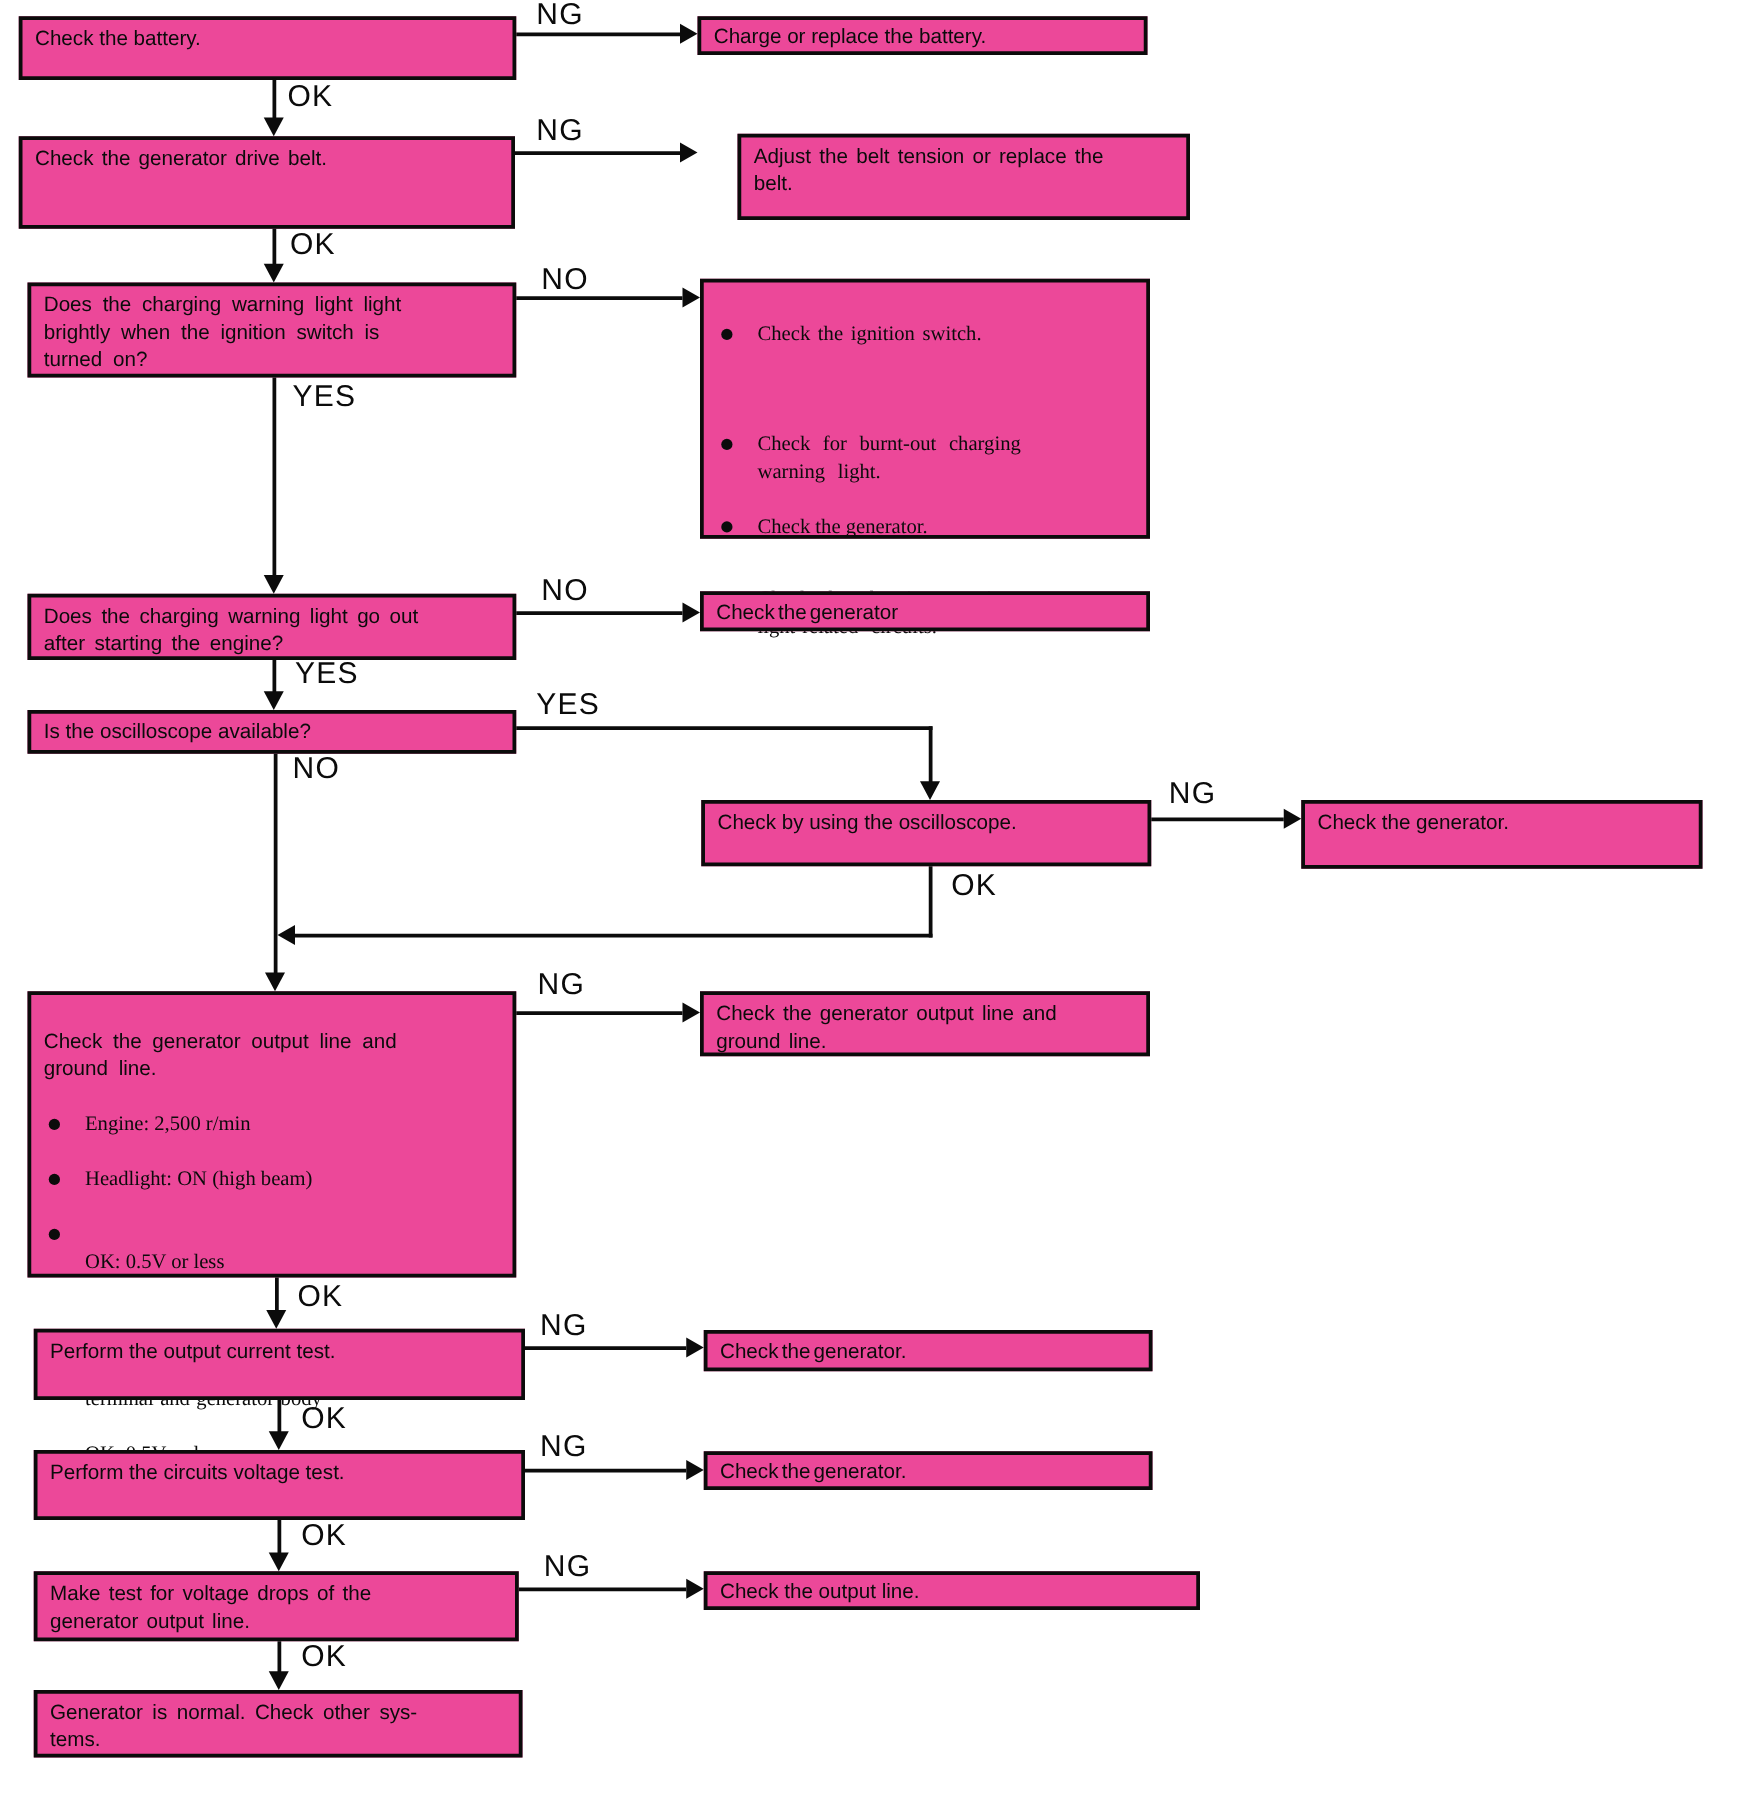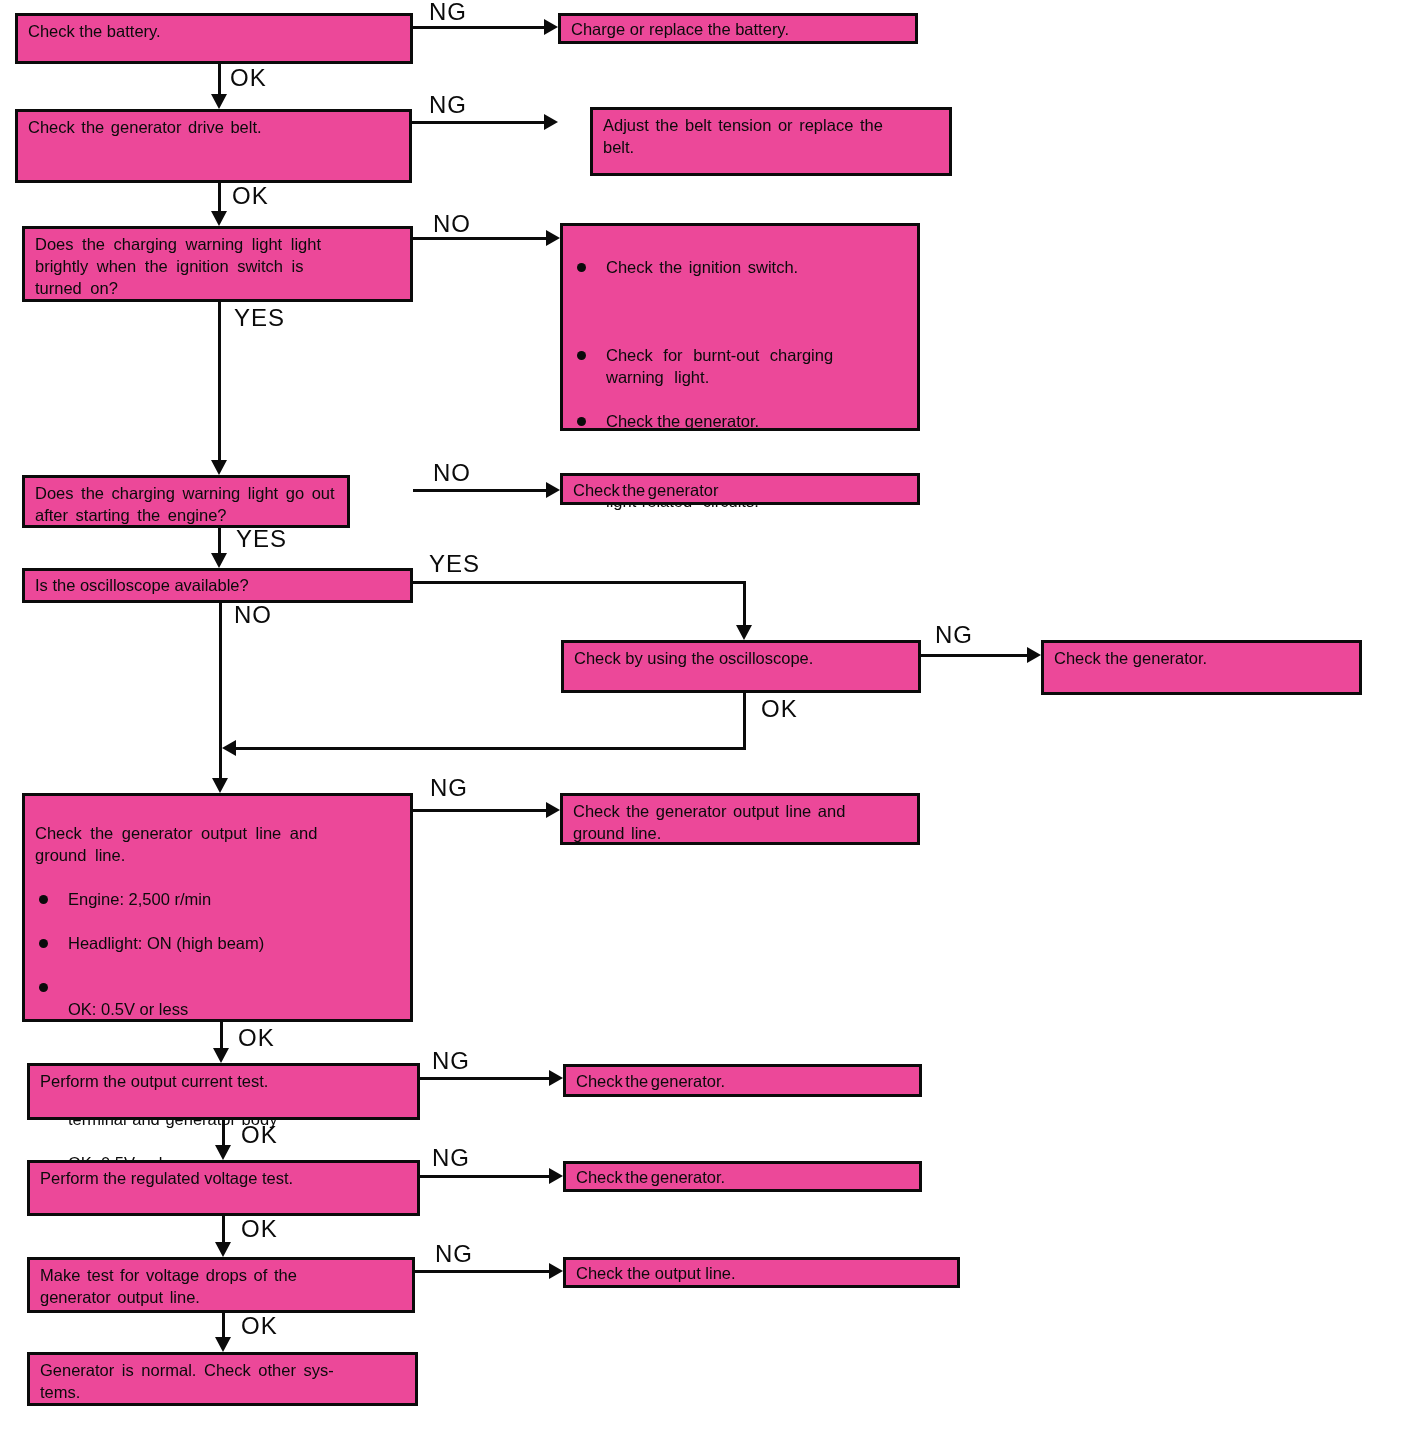--- a/index.html
+++ b/index.html
@@ -7,21 +7,21 @@
     position:relative;width:1408px;height:1436px;background:#ffffff;
     font-family:"Liberation Sans", sans-serif;color:#0b0b0b;
   }
   .box{
     position:absolute;box-sizing:border-box;border:3px solid #0b0b0b;background:#ec4899;
     padding:4px 10px;font-size:16.5px;line-height:22px;white-space:pre-line;
   }
   .title{white-space:pre-line;}
   .brow{display:flex;align-items:flex-start;}
   .dot{flex:0 0 9px;width:9px;height:9px;background:#0b0b0b;border-radius:50%;margin:7px 20px 0 4px;}
-  .btxt{flex:1;white-space:pre-line;}
+  .btxt{flex:1;white-space:pre-line;font-family:Liberation Serif, serif;}
   .lbl{position:absolute;font-size:24px;line-height:20px;letter-spacing:1px;color:#0b0b0b;}
   .hl{position:absolute;height:3px;background:#0b0b0b;}
   .vl{position:absolute;width:3px;background:#0b0b0b;}
   .ar{position:absolute;width:0;height:0;border-style:solid;}
   .ar.r{border-width:8px 0 8px 14px;border-color:transparent transparent transparent #0b0b0b;}
   .ar.d{border-width:15px 8px 0 8px;border-color:#0b0b0b transparent transparent transparent;}
   .ar.l{border-width:8px 14px 8px 0;border-color:transparent #0b0b0b transparent transparent;}
   .ws1{word-spacing:1px}.ws2{word-spacing:2px}.ws3{word-spacing:3px}.ws4{word-spacing:4px}.ws6{word-spacing:6px}
   .tight{word-spacing:-2px}
 </style>
@@ -31,21 +31,21 @@
 <div id="canvas">
 
   <div class="box" style="left:15px;top:13px;width:398px;height:51px"><span>Check the battery.</span></div>
 
   <div class="box ws2" style="left:15px;top:109px;width:397px;height:74px"><span>Check the generator drive belt.</span></div>
 
   <div class="box ws4" style="left:22px;top:226px;width:391px;height:76px"><span>Does the charging warning light light
 brightly when the ignition switch is
 turned on?</span></div>
 
-  <div class="box ws3" style="left:22px;top:475px;width:328px;height:53px"><span>Does the charging warning light go out
+  <div class="box ws3" style="left:22px;top:475px;width:391px;height:53px"><span>Does the charging warning light go out
 after starting the engine?</span></div>
 
   <div class="box" style="left:22px;top:568px;width:391px;height:35px;padding-top:3px"><span>Is the oscilloscope available?</span></div>
 
   <div class="box" style="left:22px;top:793px;width:391px;height:229px">
     <div class="title ws4">Check the generator output line and
 ground line.</div>
     <div class="brow">
       <span class="dot"></span>
       <div class="btxt">Engine: 2,500 r/min</div>
@@ -65,21 +65,21 @@
       <div class="btxt">
         <div class="ws1">Voltage between the negative battery
 terminal and generator body</div>
         <div>OK: 0.5V or less</div>
       </div>
     </div>
   </div>
 
   <div class="box" style="left:27px;top:1063px;width:393px;height:57px"><span>Perform the output current test.</span></div>
 
-  <div class="box" style="left:27px;top:1160px;width:393px;height:56px"><span>Perform the regulated voltage test.</span></div>
+  <div class="box" style="left:27px;top:1160px;width:393px;height:56px"><span>Perform the circuits voltage test.</span></div>
 
   <div class="box ws2" style="left:27px;top:1257px;width:388px;height:56px"><span>Make test for voltage drops of the
 generator output line.</span></div>
 
   <div class="box ws3" style="left:27px;top:1352px;width:391px;height:54px"><span>Generator is normal. Check other sys-
 tems.</span></div>
 
   <div class="box" style="left:558px;top:13px;width:360px;height:31px;padding-top:2px"><span>Charge or replace the battery.</span></div>
 
   <div class="box ws2" style="left:590px;top:107px;width:362px;height:69px"><span>Adjust the belt tension or replace the

